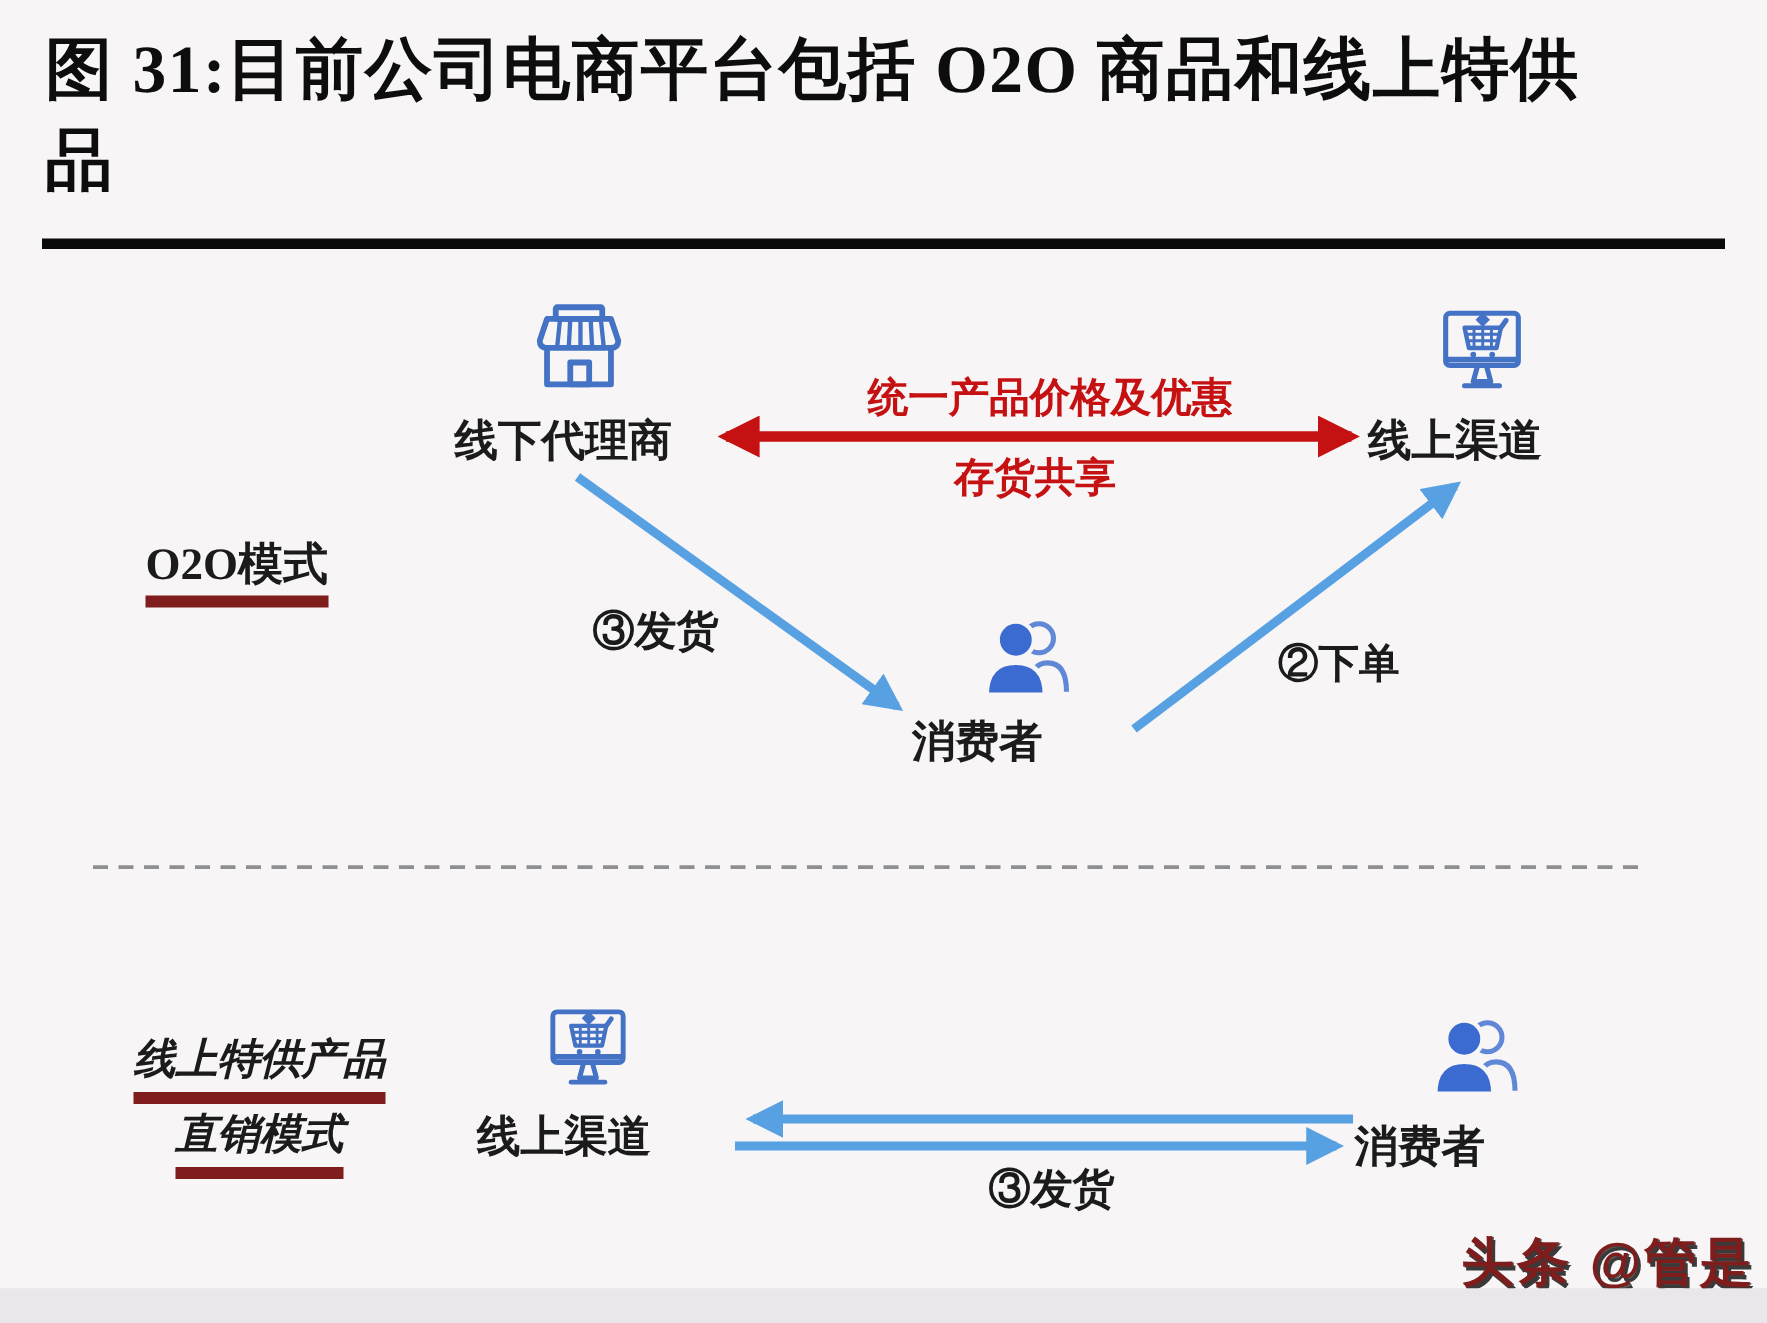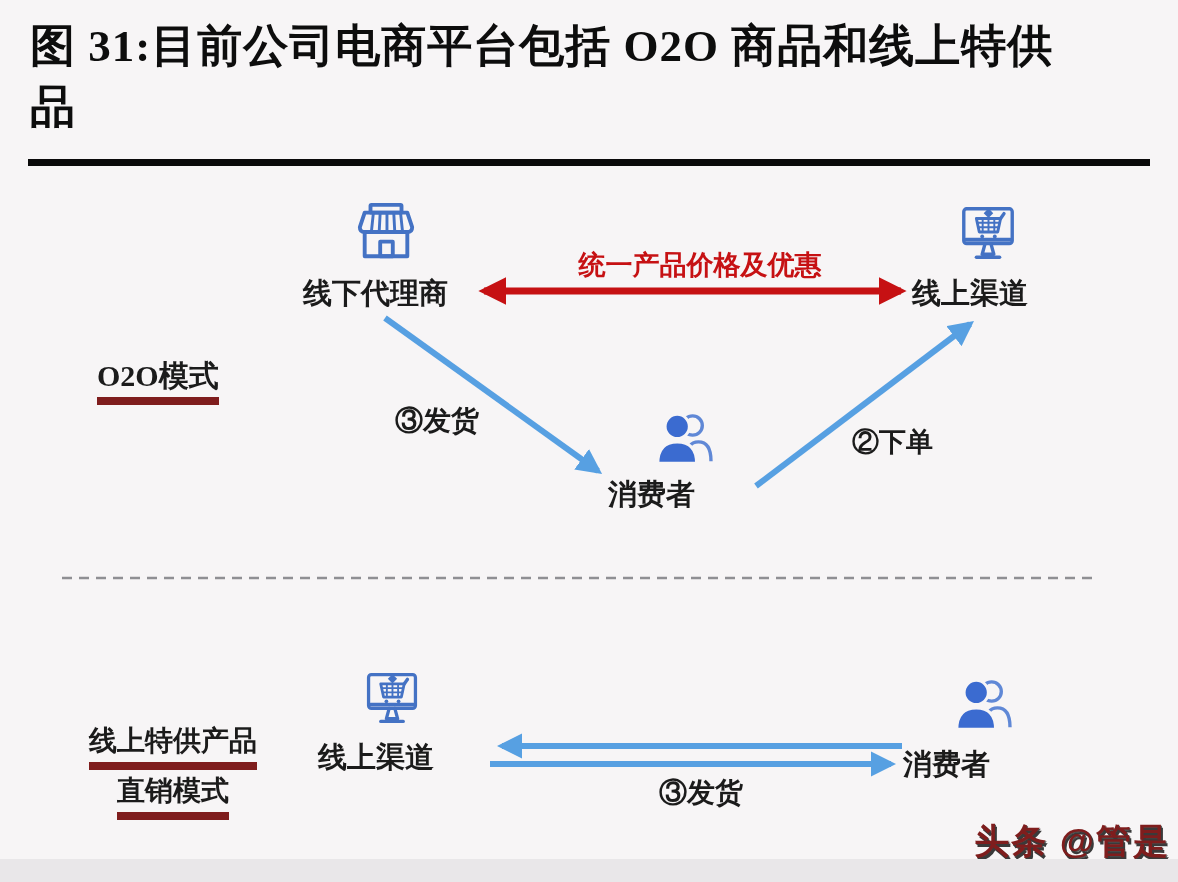--- a/index.html
+++ b/index.html
@@ -70,20 +70,21 @@
       <rect x="16" y="5" width="32" height="8" rx="1"></rect>
       <path d="M10 13 L54 13 L59 28 Q59 33 54 33 L10 33 Q5 33 5 28 Z"></path>
       <path d="M19 13 L17 32 M26 13 L25 32 M33 13 L33 32 M40 13 L41 32 M47 13 L49 32" stroke-width="3"></path>
       <path d="M10 33 L10 58 L54 58 L54 33"></path>
       <rect x="26" y="43" width="13" height="15"></rect>
     </g>
   </svg>
   <div class="abs lbl node-lbl" style="left:303px;top:274px;width:160px;">线下代理商</div>
 
   <div class="abs red-lbl" style="left:520px;top:247px;width:360px;">统一产品价格及优惠</div>
+  <div class="abs red-lbl" style="left:540px;top:300px;width:300px;">存货共享</div>
 
   <svg class="abs" style="left:956px;top:202px;" width="64" height="62" viewBox="0 0 64 64">
     <g fill="none" stroke="#4472c4" stroke-width="3.5" stroke-linecap="round" stroke-linejoin="round">
       <rect x="7" y="7" width="50" height="36" rx="3"></rect>
       <line x1="9" y1="39" x2="55" y2="39" stroke-width="4"></line>
       <path d="M29 43 L26 54 L38 54 L35 43"></path>
       <line x1="20" y1="57" x2="44" y2="57"></line>
       <rect x="29" y="8" width="7" height="7" transform="rotate(45 32.5 11.5)" fill="#4472c4" stroke="none"></rect>
       <path d="M20 17 L45 17 L42 31 L23 31 Z" stroke-width="3"></path>
       <path d="M26.5 17 L26.5 31 M32.5 17 L32.5 31 M38.5 17 L38.5 31 M21.5 21.5 L43.5 21.5 M22.5 26 L43 26" stroke-width="2"></path>
@@ -106,21 +107,21 @@
       <circle cx="43" cy="14" r="10"></circle>
       <path d="M37 51 C37 36 41 31 49 31 C58 31 62 38 62 51"></path>
     </g>
     <g fill="#3b6bd0" stroke="#f7f5f6" stroke-width="3">
       <circle cx="27" cy="15" r="12.5"></circle>
       <path d="M7 53 C7 37 15 31 27 31 C39 31 47 37 47 53 Z"></path>
     </g>
   </svg>
   <div class="abs lbl node-lbl" style="left:608px;top:475px;width:160px;">消费者</div>
 
-  <div class="abs direct-lbl" style="left:58px;top:720px;">
+  <div class="abs direct-lbl" style="left:58px;top:686px;font-style:italic;">
     <span class="u">线上特供产品</span><br>
     <span class="u">直销模式</span>
   </div>
 
   <svg class="abs" style="left:361px;top:668px;" width="62" height="60" viewBox="0 0 64 64">
     <g fill="none" stroke="#4472c4" stroke-width="3.5" stroke-linecap="round" stroke-linejoin="round">
       <rect x="7" y="7" width="50" height="36" rx="3"></rect>
       <line x1="9" y1="39" x2="55" y2="39" stroke-width="4"></line>
       <path d="M29 43 L26 54 L38 54 L35 43"></path>
       <line x1="20" y1="57" x2="44" y2="57"></line>

